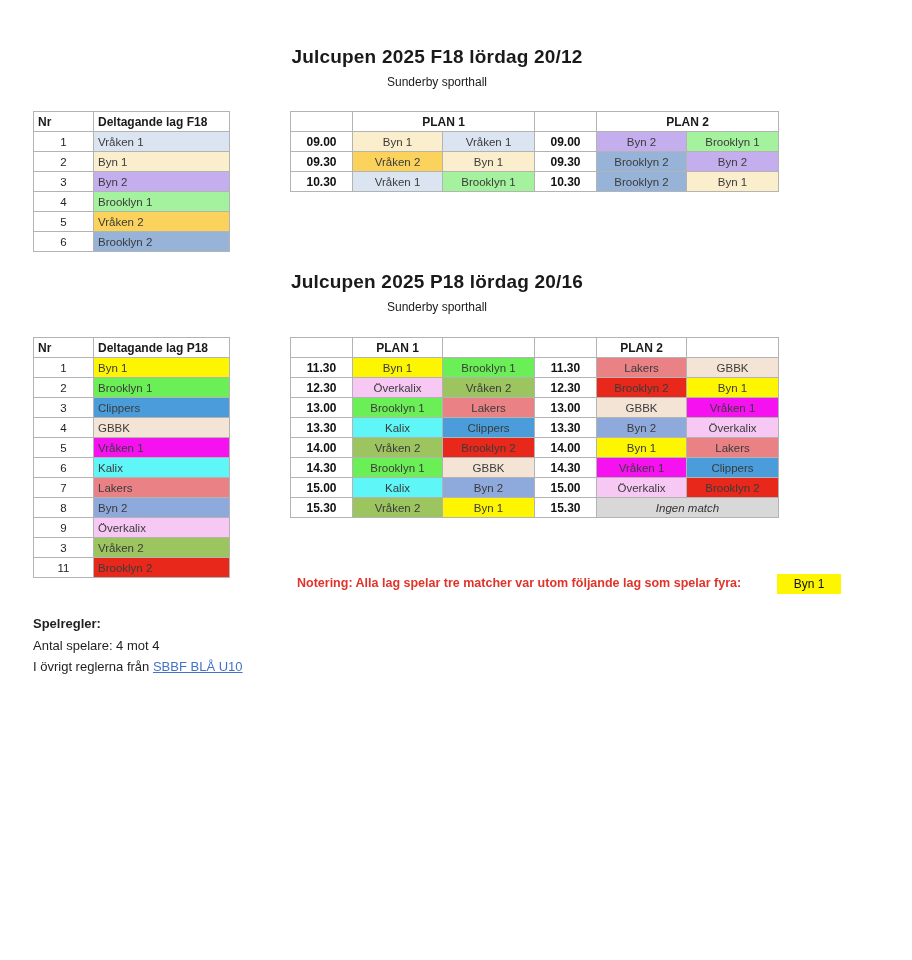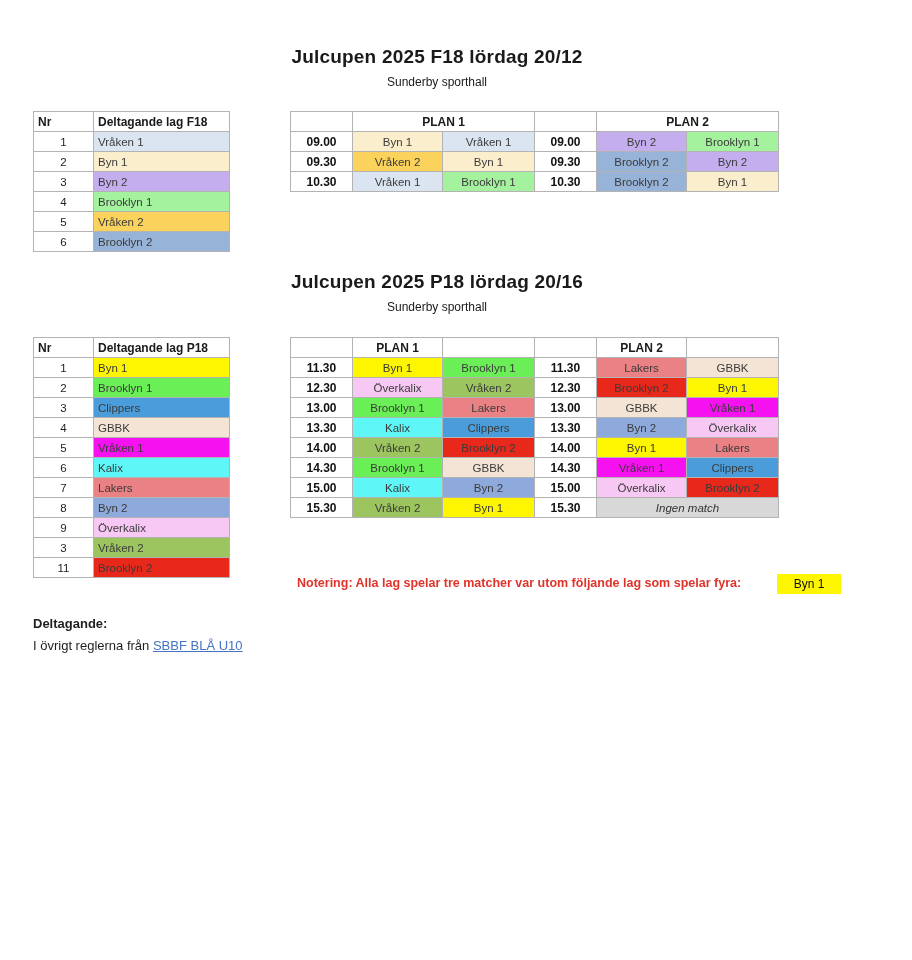--- a/index.html
+++ b/index.html
@@ -268,17 +268,18 @@
       <td class="time">15.30</td>
       <td class="nomatch" colspan="2" style="background: rgb(216, 216, 216);">Ingen match</td>
     </tr>
   </tbody>
     </table>
 
   <div class="notering">Notering: Alla lag spelar tre matcher var utom följande lag som spelar fyra:</div>
   <div class="team-badge" style="background: rgb(253, 246, 0);">Byn 1</div>
 
   <div class="rules">
-    <div class="head">Deltagande:</div>
+    <div class="head">Spelregler:</div>
+    <div>Antal spelare: 4 mot 4</div>
     <div><span>I övrigt reglerna från </span><a>SBBF BLÅ U10</a></div>
   </div>
 
 </div>
 
 </body></html>

